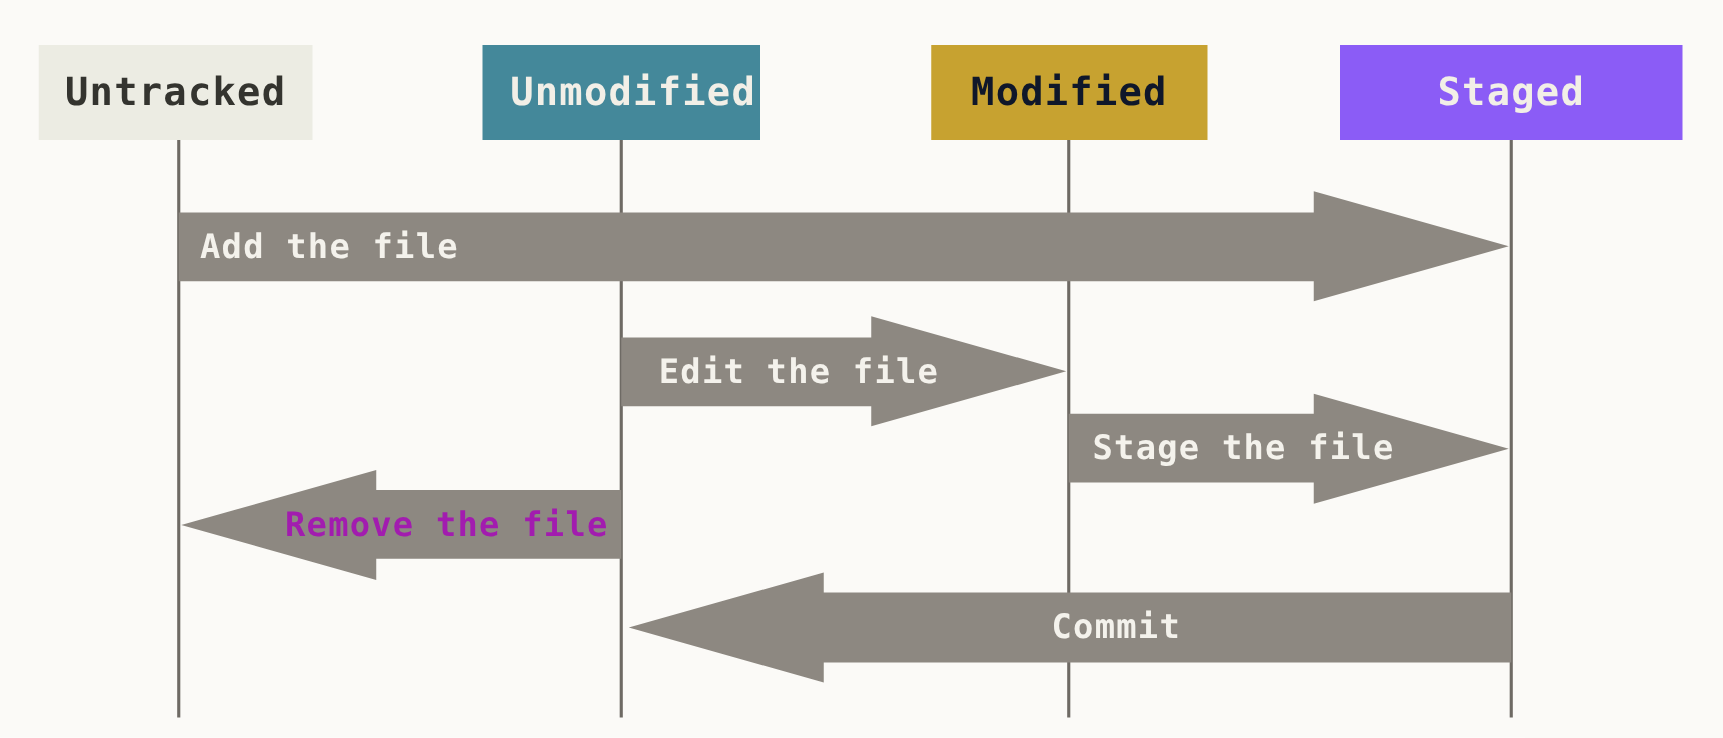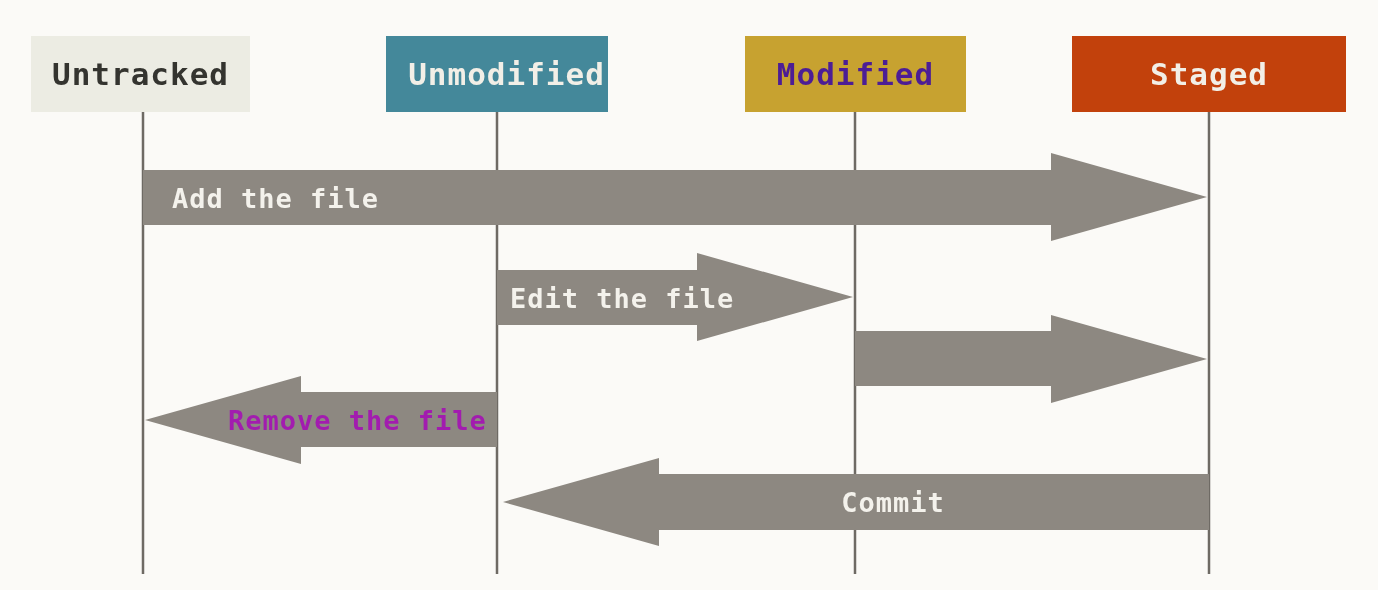--- a/index.html
+++ b/index.html
@@ -37,22 +37,22 @@
   .box-staged     { left: 1072px; width: 274px; }
 
   .arrow-label {
     position: absolute;
     transform: translateY(-50%);
     font-size: 27px;
     font-weight: 600;
     letter-spacing: 1px;
     white-space: nowrap;
   }
-  .label-add    { left: 172px; top: 198px; }
-  .label-edit   { left: 510px; top: 298px; text-align: center; }
+  .label-add    { left: 160px; top: 198px; }
+  .label-edit   { left: 527px; top: 298px; text-align: center; }
   .label-stage  { left: 874px; top: 359px; }
   .label-remove { left: 228px; top: 420px; }
   .label-commit { left: 893px; top: 502px; transform: translate(-50%, -50%); text-align: center; }
 </style>
 </head>
 <body>
 
 <div class="canvas" style="background-color: rgb(251, 250, 247);">
 
   <svg class="layer-svg" viewBox="0 0 1378 590" xmlns="http://www.w3.org/2000/svg">
@@ -71,24 +71,25 @@
 
   <div class="state-box box-untracked" style="background-color: rgb(236, 236, 227);">
     <span style="color: rgb(52, 52, 47);">Untracked</span>
   </div>
 
   <div class="state-box box-unmodified" style="background-color: rgb(68, 136, 154); padding-left: 19px;">
     <span style="color: rgb(242, 239, 231);">Unmodified</span>
   </div>
 
   <div class="state-box box-modified" style="background-color: rgb(199, 162, 48);">
-    <span style="color: #4c1d95;">Modified</span>
+    <span style="color: #0f172a;">Modified</span>
   </div>
 
-  <div class="state-box box-staged" style="background-color: #c2410c;">
+  <div class="state-box box-staged" style="background-color: #8b5cf6;">
     <span style="color: rgb(242, 239, 231);">Staged</span>
   </div>
 
   <div class="arrow-label label-add" style="color: rgb(244, 242, 236);">Add the file</div>
   <div class="arrow-label label-edit" style="color: rgb(244, 242, 236);">Edit the file</div>
+  <div class="arrow-label label-stage" style="color: rgb(244, 242, 236);">Stage the file</div>
   <div class="arrow-label label-remove" style="color: #a21caf;">Remove the file</div>
   <div class="arrow-label label-commit" style="color: rgb(244, 242, 236);">Commit</div>
 </div>
 
 </body></html>

